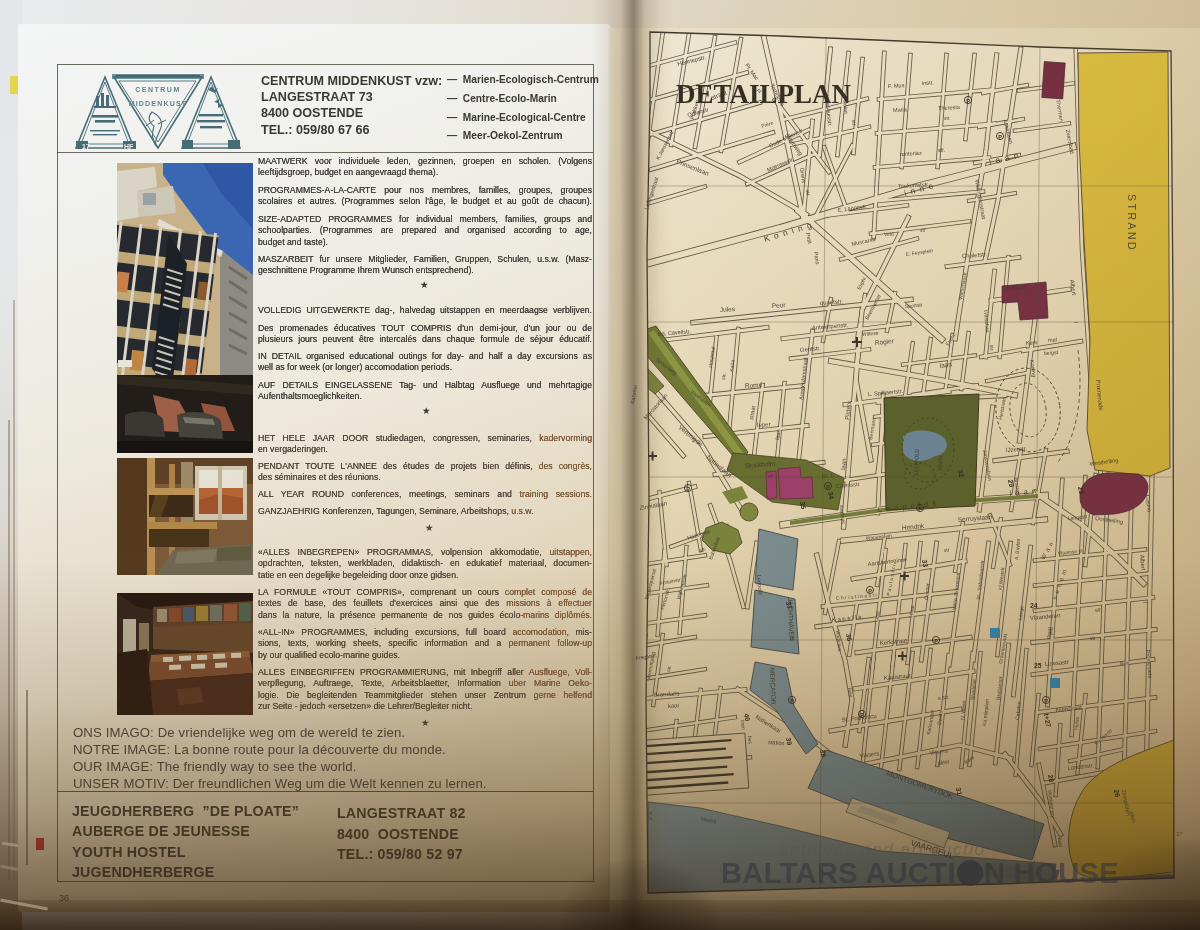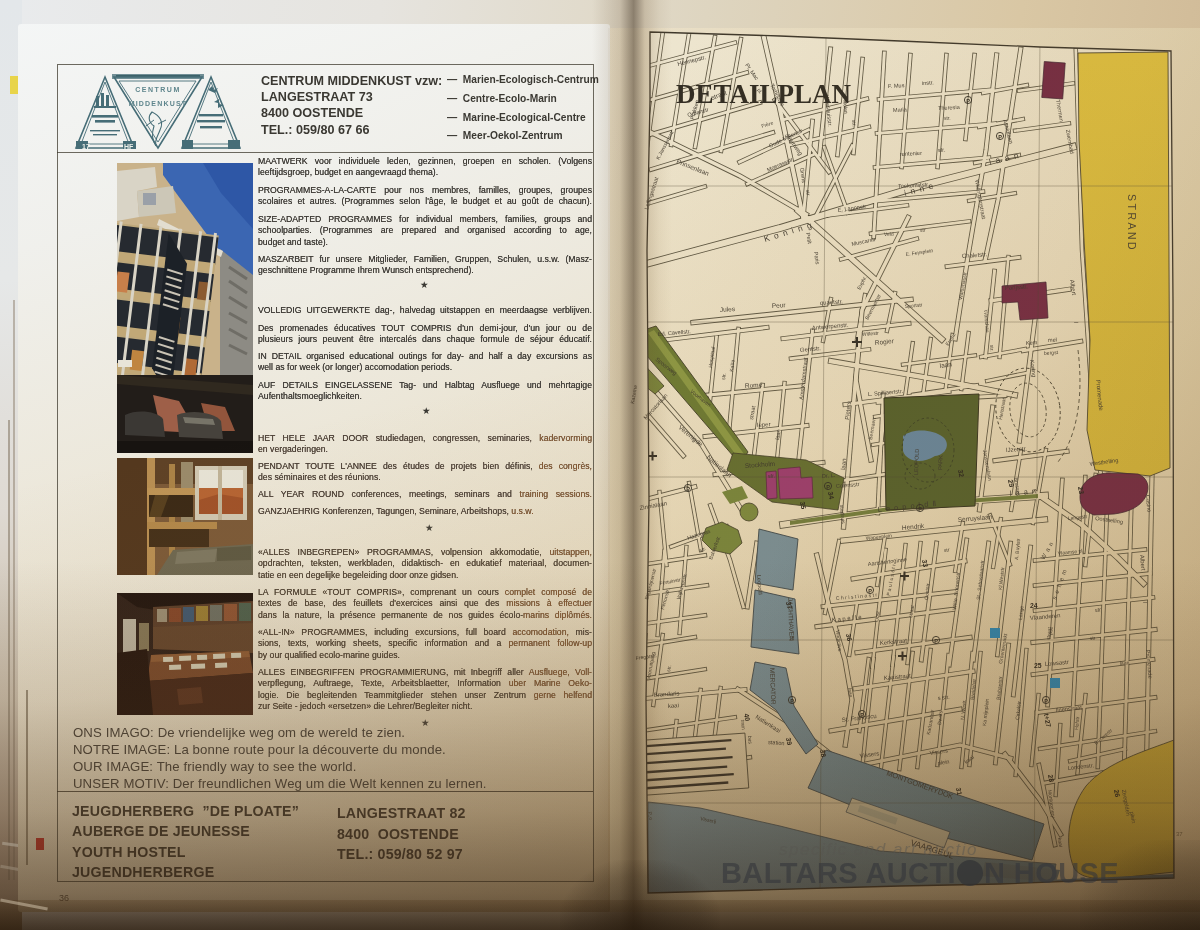--- a/index.html
+++ b/index.html
@@ -957,21 +957,21 @@
       <path d="M898,656 h9 M902.5,651.5 v9"></path>
     </g>
 
 <text x="676" y="103" font-family="Liberation Serif,serif" font-weight="bold" font-size="27" letter-spacing="0" fill="#2c2922">DETAILPLAN</text>
 
 <text x="1128" y="194" font-size="10.5" letter-spacing="2.5" fill="#4a4330" transform="rotate(90 1128 194)">STRAND</text>
 
 <text x="1176" y="836" font-size="6" fill="#6b5c42">37</text>
 </svg>
 
-<div id="wm2">specific and art auctio</div>
+<div id="wm2">antiques and art auctio</div>
 
 <div id="wm1">BALTARS AUCTI<span class="c"></span>N HOUSE</div>
 
 <div id="warmmap"></div>
 <div id="warml"></div>
 
 <div id="gutter"></div>
 
 <div id="botshade"></div>
 <div id="botedge"></div>

